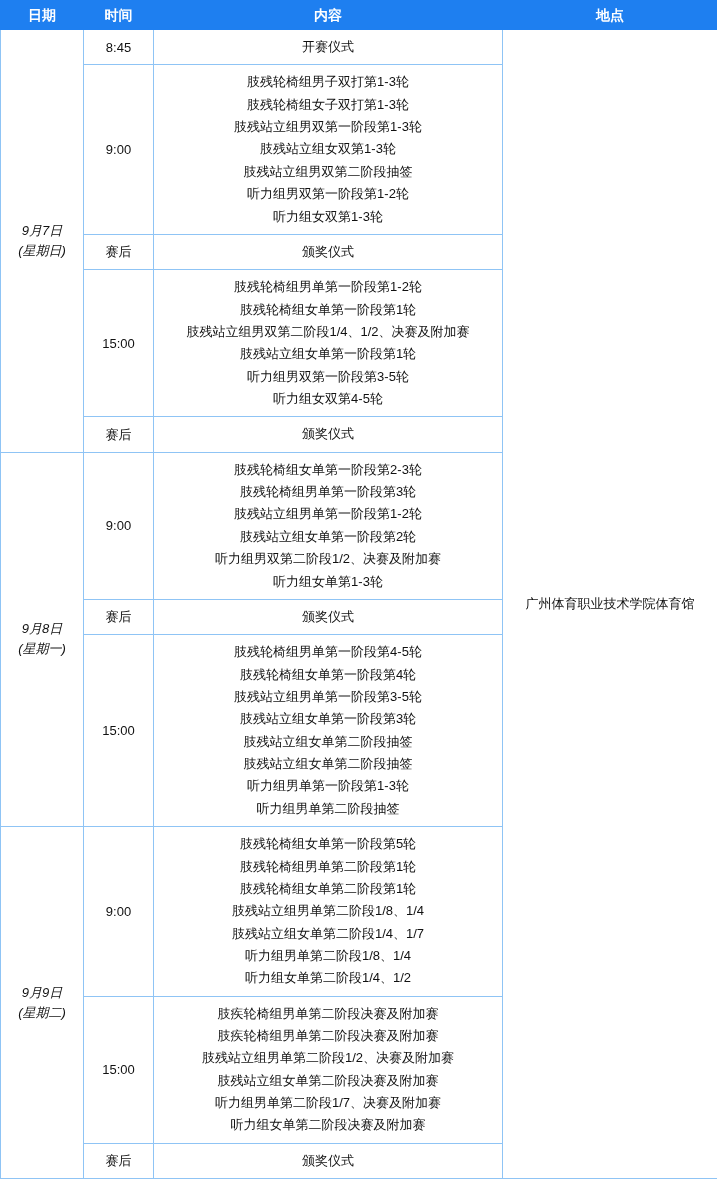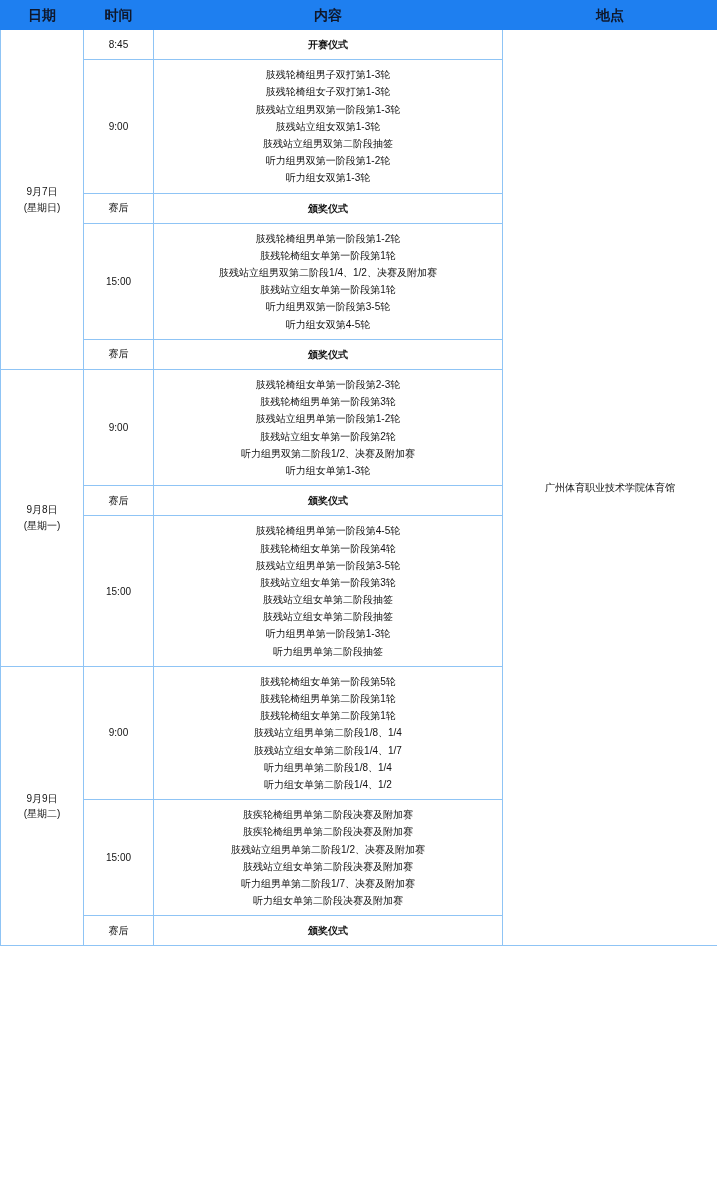--- a/index.html
+++ b/index.html
@@ -13,58 +13,59 @@
     font-family: "Liberation Sans", "DejaVu Sans", sans-serif;
     color: #1a1a1a;
   }
   table.schedule {
     width: 717px;
     border-collapse: collapse;
     table-layout: fixed;
   }
   table.schedule th {
     background: #1e7ff0;
-    color: #0f172a;
+    color: #ffffff;
     font-size: 14px;
     font-weight: bold;
     height: 28px;
     line-height: 28px;
     padding: 0;
     text-align: center;
     border: 1px solid #1e7ff0;
   }
   table.schedule td {
     border: 1px solid #8fc4f5;
     text-align: center;
     vertical-align: middle;
-    font-size: 10px;
+    font-size: 13px;
     color: #111111;
     padding: 6px 2px;
   }
   td.date-cell {
     font-size: 13.5px;
     line-height: 1.55;
+    font-style: italic;
   }
   td.time-cell {
     font-size: 13.5px;
   }
   td.content-cell {
     line-height: 1.72;
     padding: 7px 4px;
   }
   td.content-cell .line {
     display: block;
     white-space: nowrap;
   }
   td.content-cell.ceremony {
     font-weight: bold;
     margin-top: 32px;
   }
   td.content-cell.single {
-    font-weight: bold;
+    font-weight: normal;
   }
   td.venue-cell {
     font-size: 13.5px;
     vertical-align: middle;
   }
   col.c-date { width: 83px; }
   col.c-time { width: 70px; }
   col.c-content { width: 349px; }
   col.c-venue { width: 215px; }
 </style>

